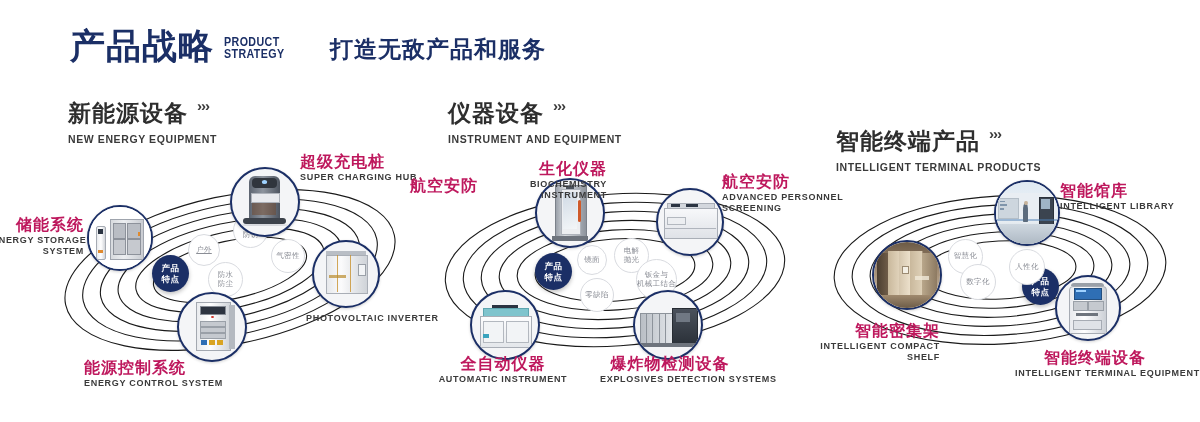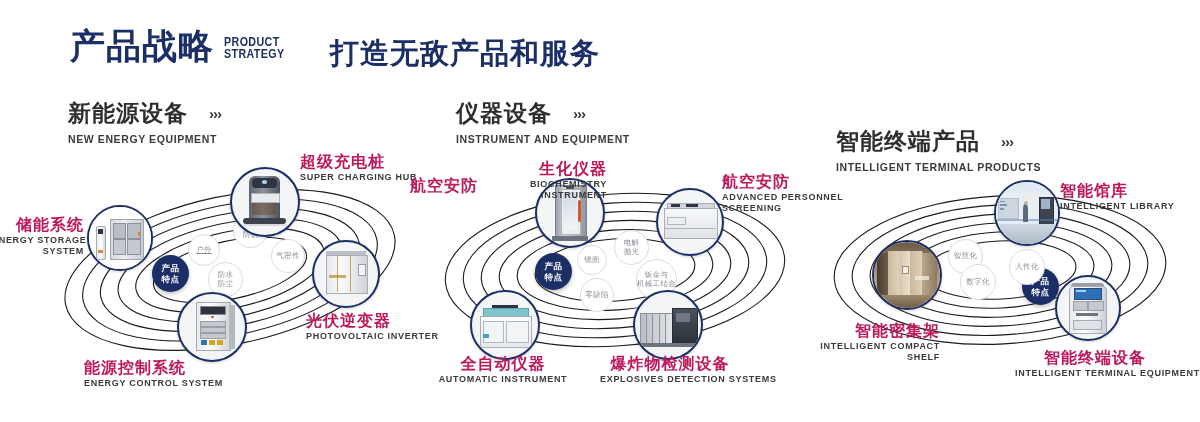--- a/index.html
+++ b/index.html
@@ -15,27 +15,27 @@
   .title-cn{
     font-size:35px;font-weight:bold;color:#1b2f66;letter-spacing:1px;
     line-height:1;white-space:nowrap;
   }
   .title-en{
     margin-left:10px;margin-bottom:3px;color:#1b2f66;font-weight:bold;
     font-size:13px;line-height:12px;letter-spacing:0.5px;
     transform:scaleX(0.82);transform-origin:left bottom;white-space:nowrap;
   }
   .title-slogan{
-    position:absolute;left:330px;top:34px;font-size:29px;font-weight:bold;
+    position:absolute;left:330px;top:34px;font-size:23px;font-weight:bold;
     color:#1b2f66;letter-spacing:1px;white-space:nowrap;
   }
 
   
   .section-head{position:absolute;}
-  .sh-cn{font-size:23px;font-weight:bold;color:#2e2e2e;letter-spacing:1px;white-space:nowrap;display:flex;align-items:center;gap:12px;}
+  .sh-cn{font-size:23px;font-weight:bold;color:#2e2e2e;letter-spacing:1px;white-space:nowrap;display:flex;align-items:flex-start;}
   .chev{margin-left:9px;color:#3a3a3a;font-size:15px;letter-spacing:-1px;font-weight:bold;line-height:1;}
   .sh-en{margin-top:4px;font-size:10.5px;font-weight:bold;color:#3a3a3a;letter-spacing:0.6px;white-space:nowrap;}
 
   
   .cluster{position:absolute;}
   .orbits{position:absolute;left:0;top:0;}
 
   .node{
     position:absolute;border-radius:50%;overflow:hidden;
     border:2px solid #1b2f66;background:#f4f5f7;
@@ -189,21 +189,21 @@
   <div class="title-slogan">打造无敌产品和服务</div>
 
   <div class="section-head" style="left:68px;top:98px;">
     <div class="sh-cn">
       <span>新能源设备</span>
       <span class="chev">›››</span>
     </div>
     <div class="sh-en">NEW ENERGY EQUIPMENT</div>
   </div>
 
-  <div class="section-head" style="left:448px;top:98px;margin-left:8px;">
+  <div class="section-head" style="left:448px;top:98px;">
     <div class="sh-cn">
       <span>仪器设备</span>
       <span class="chev">›››</span>
     </div>
     <div class="sh-en">INSTRUMENT AND EQUIPMENT</div>
   </div>
 
   <div class="section-head" style="left:836px;top:98px;margin-top:28px;">
     <div class="sh-cn">
       <span>智能终端产品</span>
@@ -306,21 +306,20 @@
       <div class="en">
         <div>ENERGY STORAGE</div>
         <div>SYSTEM</div>
       </div>
     </div>
     <div class="nlabel" style="left:260px;top:-7px;">
       <div class="cn">超级充电桩</div>
       <div class="en">SUPER CHARGING HUB</div>
     </div>
     <div class="nlabel" style="left:266px;top:152px;">
-      <div class="cn">光伏逆变器</div>
       <div class="en">PHOTOVOLTAIC INVERTER</div>
     </div>
     <div class="nlabel" style="left:44px;top:199px;">
       <div class="cn">能源控制系统</div>
       <div class="en">ENERGY CONTROL SYSTEM</div>
     </div>
   </div>
 
   <div class="cluster" style="left:425px;top:160px;width:380px;height:220px;">
     <svg class="orbits" width="380" height="220" viewBox="0 0 380 220">
@@ -334,21 +333,21 @@
       </g>
     </svg>
 
     <div class="feat core" style="left:110px;top:93px;width:37px;height:37px;flex-direction:column;">
       <span>产品</span>
       <span>特点</span>
     </div>
     <div class="feat" style="left:152px;top:85px;width:28px;height:28px;">
       <span>镜面</span>
     </div>
-    <div class="feat" style="left:189px;top:70px;width:33px;height:33px;flex-direction:column;">
+    <div class="feat" style="left:189px;top:78px;width:33px;height:33px;flex-direction:column;">
       <span>电解</span>
       <span>抛光</span>
     </div>
     <div class="feat" style="left:155px;top:118px;width:32px;height:32px;">
       <span>零缺陷</span>
     </div>
     <div class="feat" style="left:211px;top:99px;width:39px;height:39px;flex-direction:column;">
       <span>钣金与</span>
       <span>机械工结合</span>
     </div>

